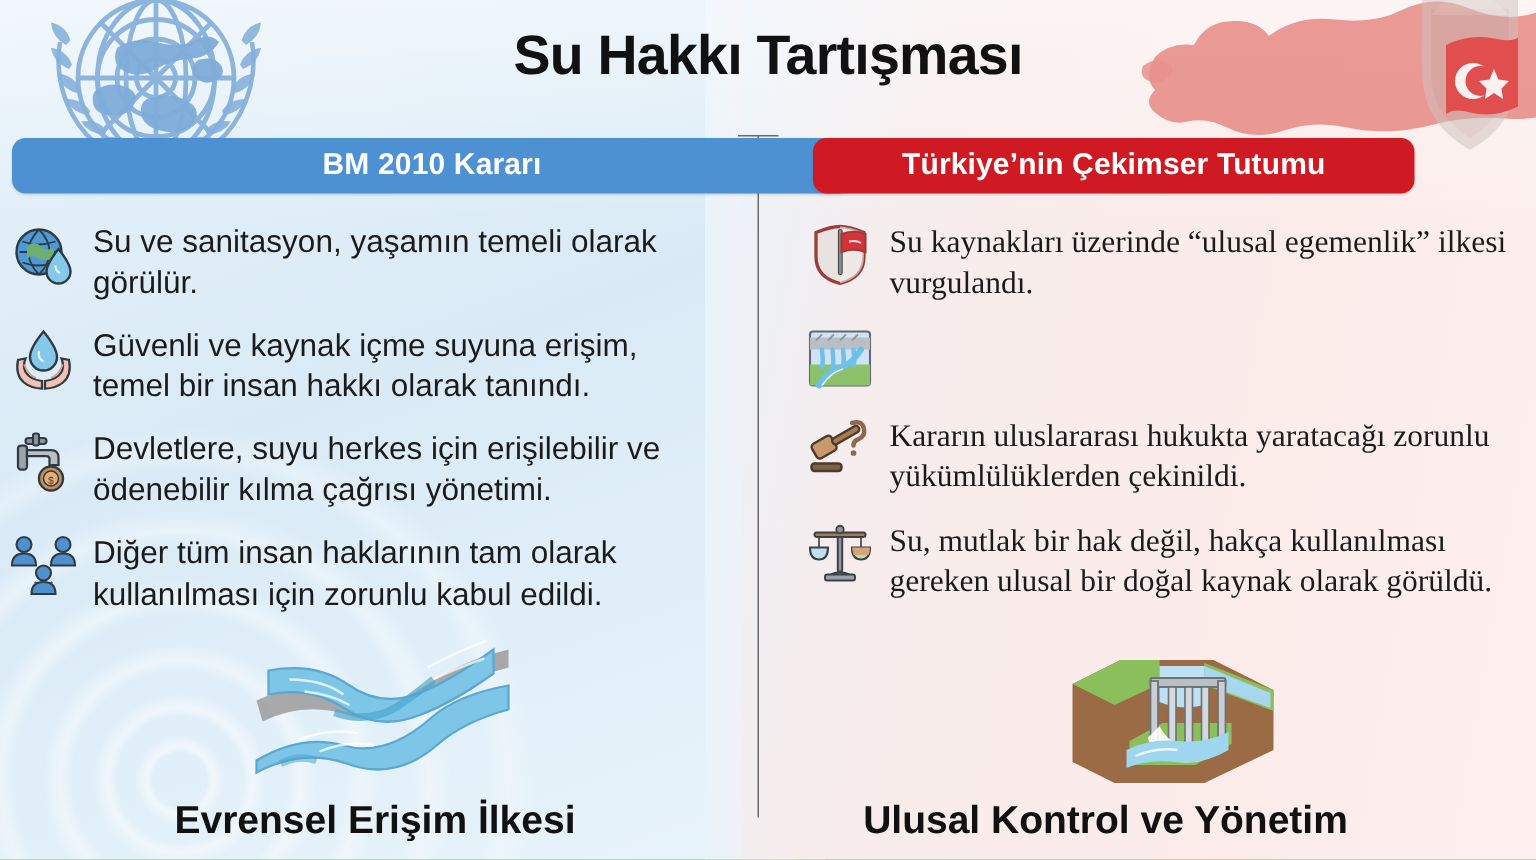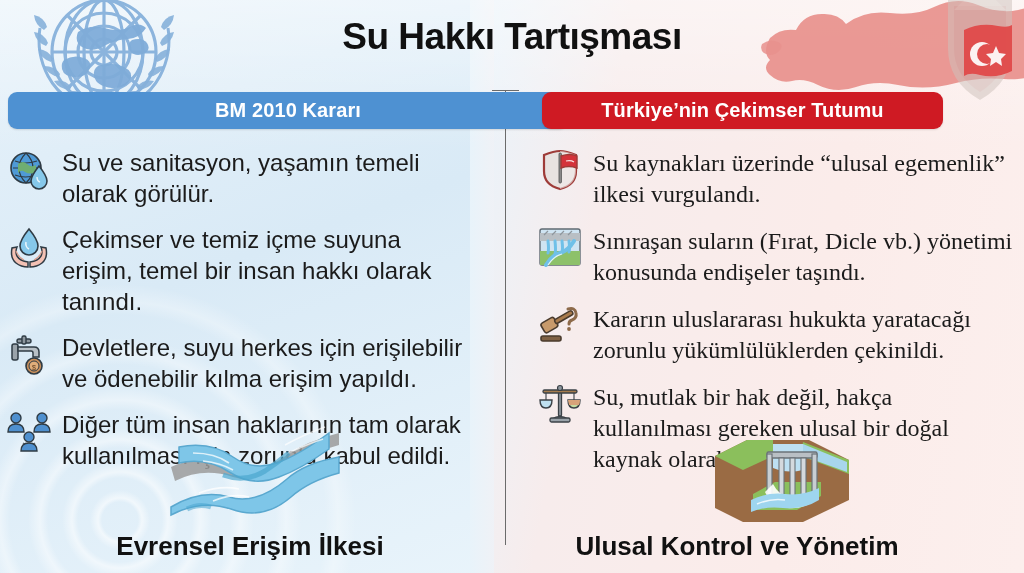--- a/index.html
+++ b/index.html
@@ -139,21 +139,21 @@
     margin-bottom: 13px;
   }
   .bullet-icon {
     flex: 0 0 auto;
     width: 46px;
     height: 46px;
     margin-right: 10px;
     margin-top: 1px;
   }
   .bullet-text {
-    font-size: 24px;
+    font-size: 21px;
     line-height: 1.29;
     color: #1b1b1b;
     padding-top: 2px;
   }
   .col-right .bullet { margin-bottom: 14px; }
   .col-right .bullet-icon { width: 44px; height: 44px; margin-right: 11px; }
 
   
   .footer-art {
     position: absolute;
@@ -273,36 +273,36 @@
     <div class="bullet">
       <span class="bullet-icon">
         <svg viewBox="0 0 46 46" width="46" height="46">
           <path d="M23 5 q9 11 9 17 a9 9 0 0 1 -18 0 q0 -6 9 -17z" fill="#86c8ea" stroke="#2f3b44" stroke-width="1.6"></path>
           <path d="M20 18 q-1 5 3 7" stroke="#ffffff" stroke-width="1.5" fill="none" opacity="0.85"></path>
           <path d="M6 24 q-2 10 4 15 q5 4 12 4 l0 -5 q-8 -1 -11 -6 q-2 -4 0 -9z" fill="#f3c1b4" stroke="#2f3b44" stroke-width="1.5"></path>
           <path d="M40 24 q2 10 -4 15 q-5 4 -12 4 l0 -5 q8 -1 11 -6 q2 -4 0 -9z" fill="#f3c1b4" stroke="#2f3b44" stroke-width="1.5"></path>
           <path d="M10 27 q3 7 8 9 M36 27 q-3 7 -8 9" stroke="#d99d8c" stroke-width="1.2" fill="none"></path>
         </svg>
       </span>
-      <span class="bullet-text">Çekimser ve temiz içme suyuna erişim, temel bir insan hakkı olarak tanındı.</span>
+      <span class="bullet-text">Güvenli ve kaynak içme suyuna erişim, temel bir insan hakkı olarak tanındı.</span>
     </div>
 
     <div class="bullet">
       <span class="bullet-icon">
         <svg viewBox="0 0 46 46" width="46" height="46">
           <rect x="6" y="12" width="6" height="16" rx="2" fill="#9aa3aa" stroke="#2f3b44" stroke-width="1.5"></rect>
           <path d="M12 15 h16 q5 0 5 5 l0 5 h-6 l0 -4 q0 -2 -2 -2 h-13z" fill="#b8c0c6" stroke="#2f3b44" stroke-width="1.5"></path>
           <rect x="11" y="7" width="14" height="4" rx="2" fill="#8d969d" stroke="#2f3b44" stroke-width="1.4"></rect>
           <rect x="16" y="4" width="4" height="8" rx="1.5" fill="#8d969d" stroke="#2f3b44" stroke-width="1.4"></rect>
           <circle cx="28" cy="34" r="8" fill="#c88f5c" stroke="#2f3b44" stroke-width="1.6"></circle>
           <circle cx="28" cy="34" r="5" fill="#e0ae7b" stroke="#2f3b44" stroke-width="1"></circle>
           <text x="28" y="37.5" font-size="7" text-anchor="middle" fill="#5b3b1d" font-family="'Liberation Sans', sans-serif">$</text>
         </svg>
       </span>
-      <span class="bullet-text">Devletlere, suyu herkes için erişilebilir ve ödenebilir kılma erişim yapıldı.</span>
+      <span class="bullet-text">Devletlere, suyu herkes için erişilebilir ve ödenebilir kılma çağrısı yönetimi.</span>
     </div>
 
     <div class="bullet">
       <span class="bullet-icon">
         <svg viewBox="0 0 46 46" width="46" height="46">
           <path d="M11 22 q-4 -9 0 -14 M35 22 q4 -9 0 -14 M17 34 q6 5 12 0" stroke="#5f6a72" stroke-width="1.3" fill="none"></path>
           <circle cx="10" cy="9" r="5" fill="#4f90cf" stroke="#2f3b44" stroke-width="1.4"></circle>
           <path d="M2 23 q0 -8 8 -8 q8 0 8 8z" fill="#4f90cf" stroke="#2f3b44" stroke-width="1.4"></path>
           <circle cx="36" cy="9" r="5" fill="#4f90cf" stroke="#2f3b44" stroke-width="1.4"></circle>
           <path d="M28 23 q0 -8 8 -8 q8 0 8 8z" fill="#4f90cf" stroke="#2f3b44" stroke-width="1.4"></path>
@@ -334,21 +334,20 @@
         <svg viewBox="0 0 44 44" width="44" height="44">
           <rect x="2" y="4" width="40" height="36" rx="2" fill="#cfe4f2" stroke="#5f6a72" stroke-width="1.4"></rect>
           <path d="M2 26 h40 v14 H2z" fill="#8dc16a"></path>
           <path d="M2 8 h40 v8 H2z" fill="#b9bfc4"></path>
           <path d="M6 10 l4 -4 M14 10 l4 -4 M22 10 l4 -4 M30 10 l4 -4" stroke="#8d969d" stroke-width="1.2"></path>
           <path d="M10 16 q1 8 0 12 M17 16 q1 9 0 13 M24 16 q1 8 0 12 M31 16 q1 7 0 11" stroke="#6fc0e8" stroke-width="3" fill="none" stroke-linecap="round"></path>
           <path d="M8 40 q6 -10 14 -12 q8 -2 14 -12" stroke="#6fc0e8" stroke-width="4" fill="none" stroke-linecap="round"></path>
           <path d="M10 40 q6 -9 14 -11" stroke="#ffffff" stroke-width="1.2" fill="none" opacity="0.8"></path>
         </svg>
       </span>
-      <span class="bullet-text">Sınıraşan suların (Fırat, Dicle vb.) yönetimi konusunda endişeler taşındı.</span>
     </div>
 
     <div class="bullet">
       <span class="bullet-icon">
         <svg viewBox="0 0 44 44" width="44" height="44">
           <g transform="rotate(-30 20 20)">
             <rect x="4" y="12" width="15" height="11" rx="2.5" fill="#c89a6b" stroke="#4a3b2d" stroke-width="1.6"></rect>
             <rect x="18" y="15.5" width="20" height="4.5" rx="2" fill="#a97b4d" stroke="#4a3b2d" stroke-width="1.5"></rect>
           </g>
           <rect x="3" y="33" width="20" height="5" rx="2" fill="#7f6144" stroke="#4a3b2d" stroke-width="1.6"></rect>

